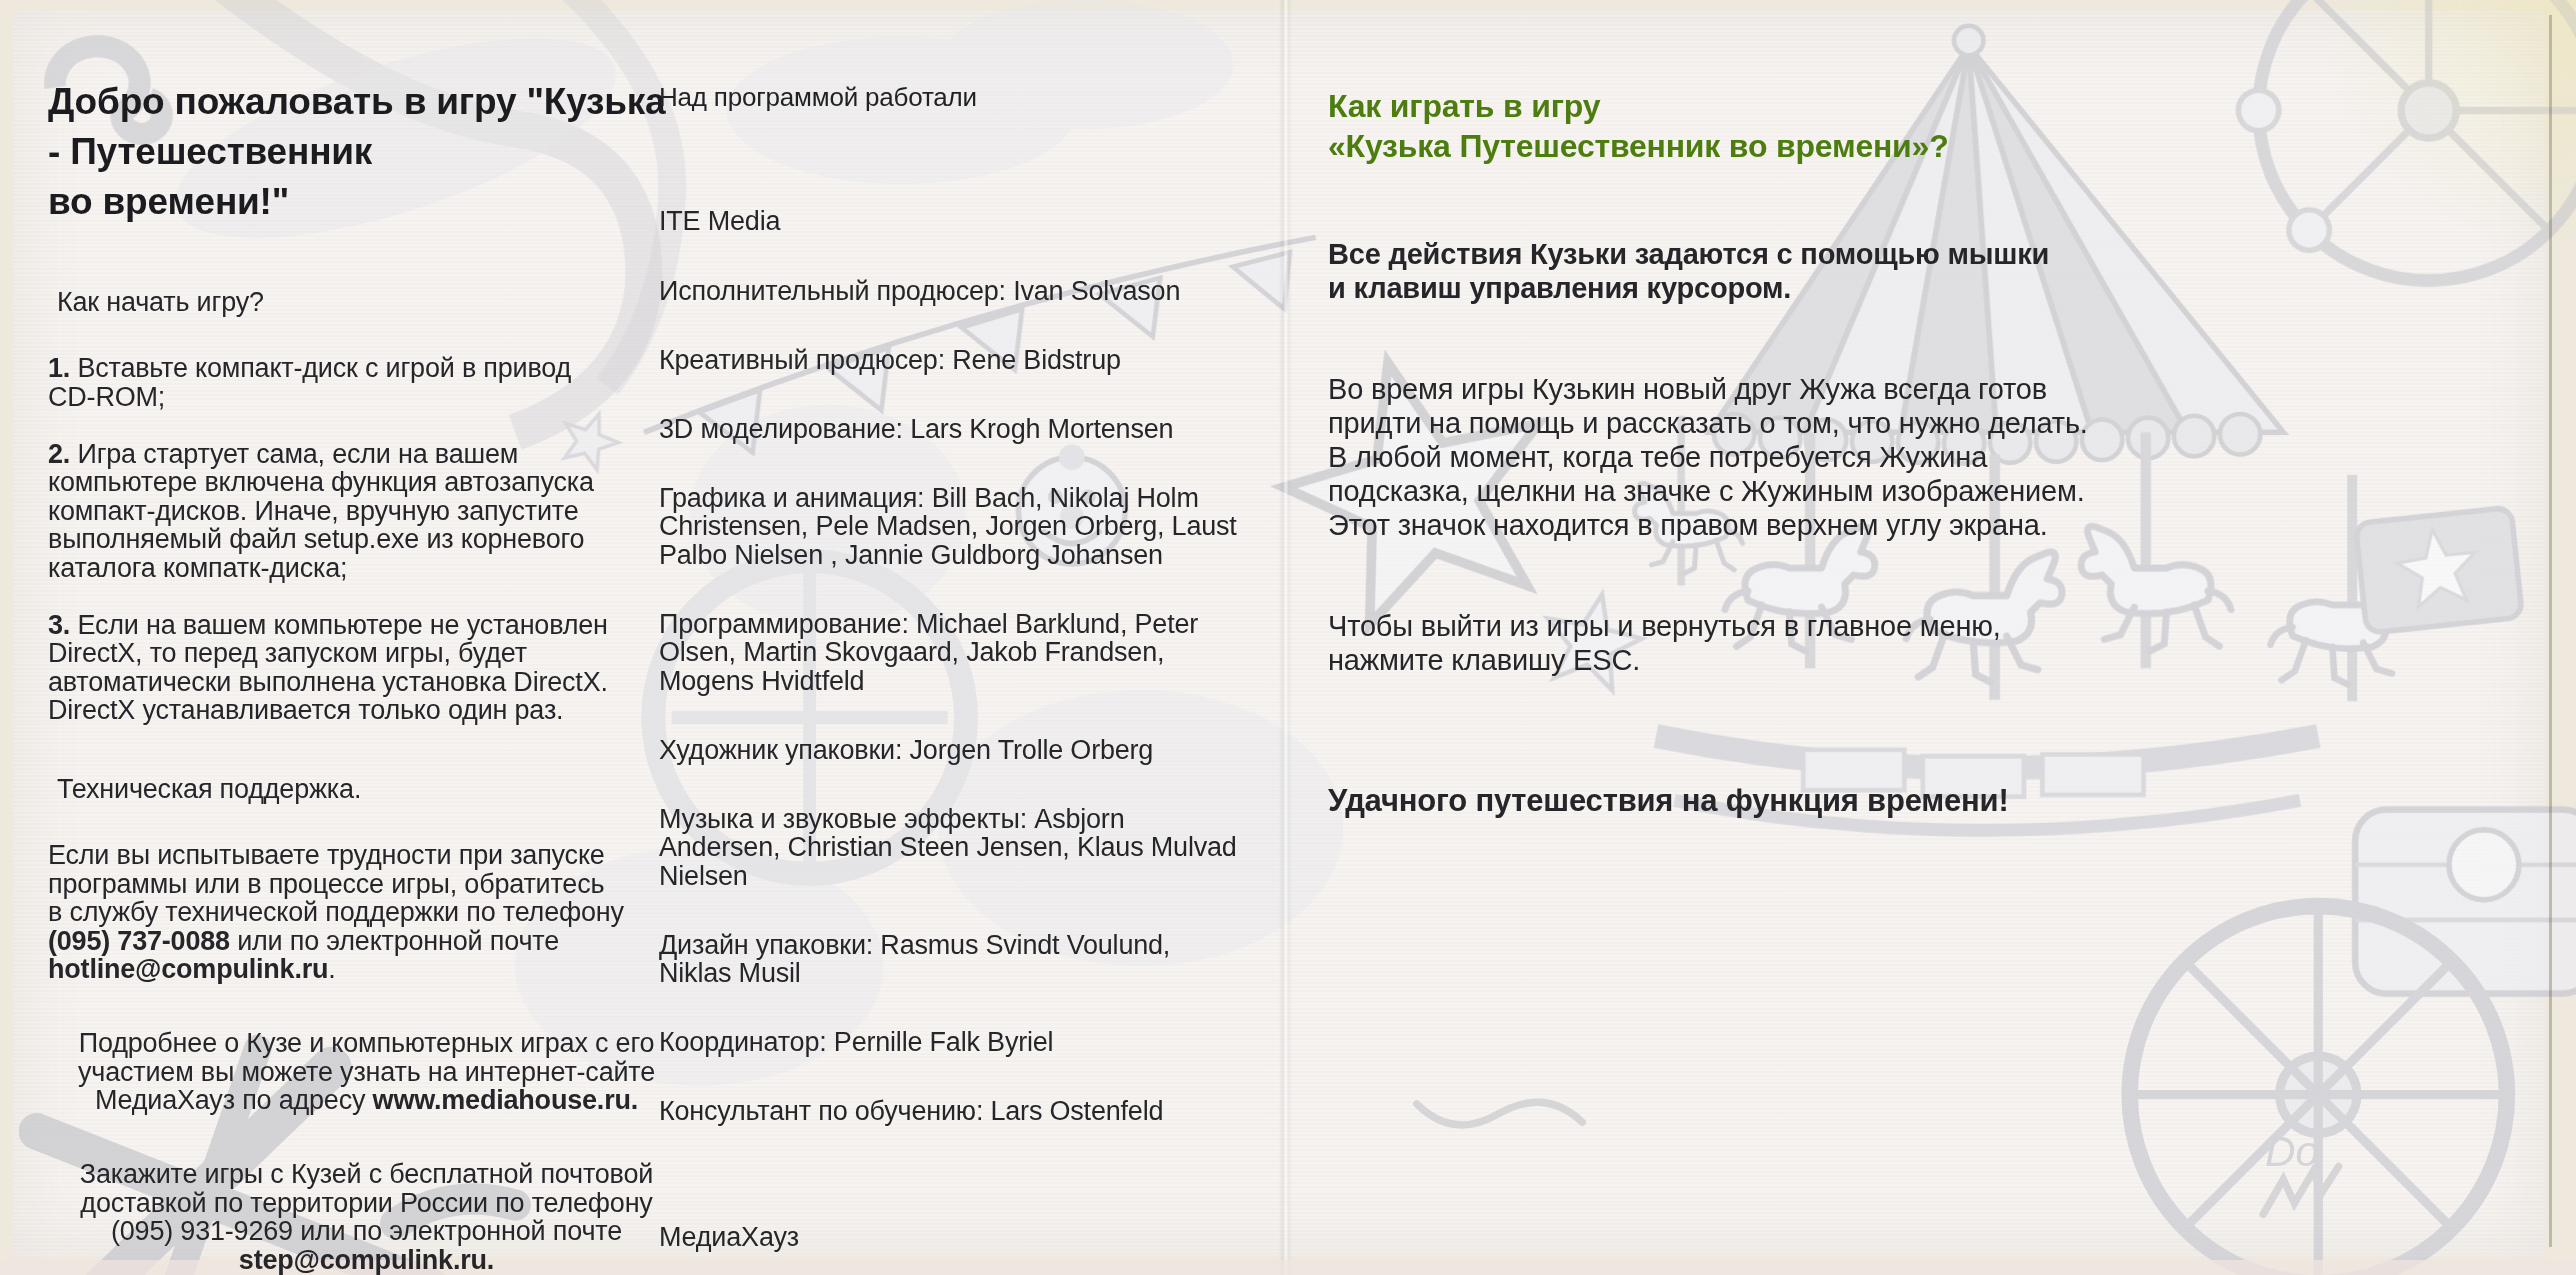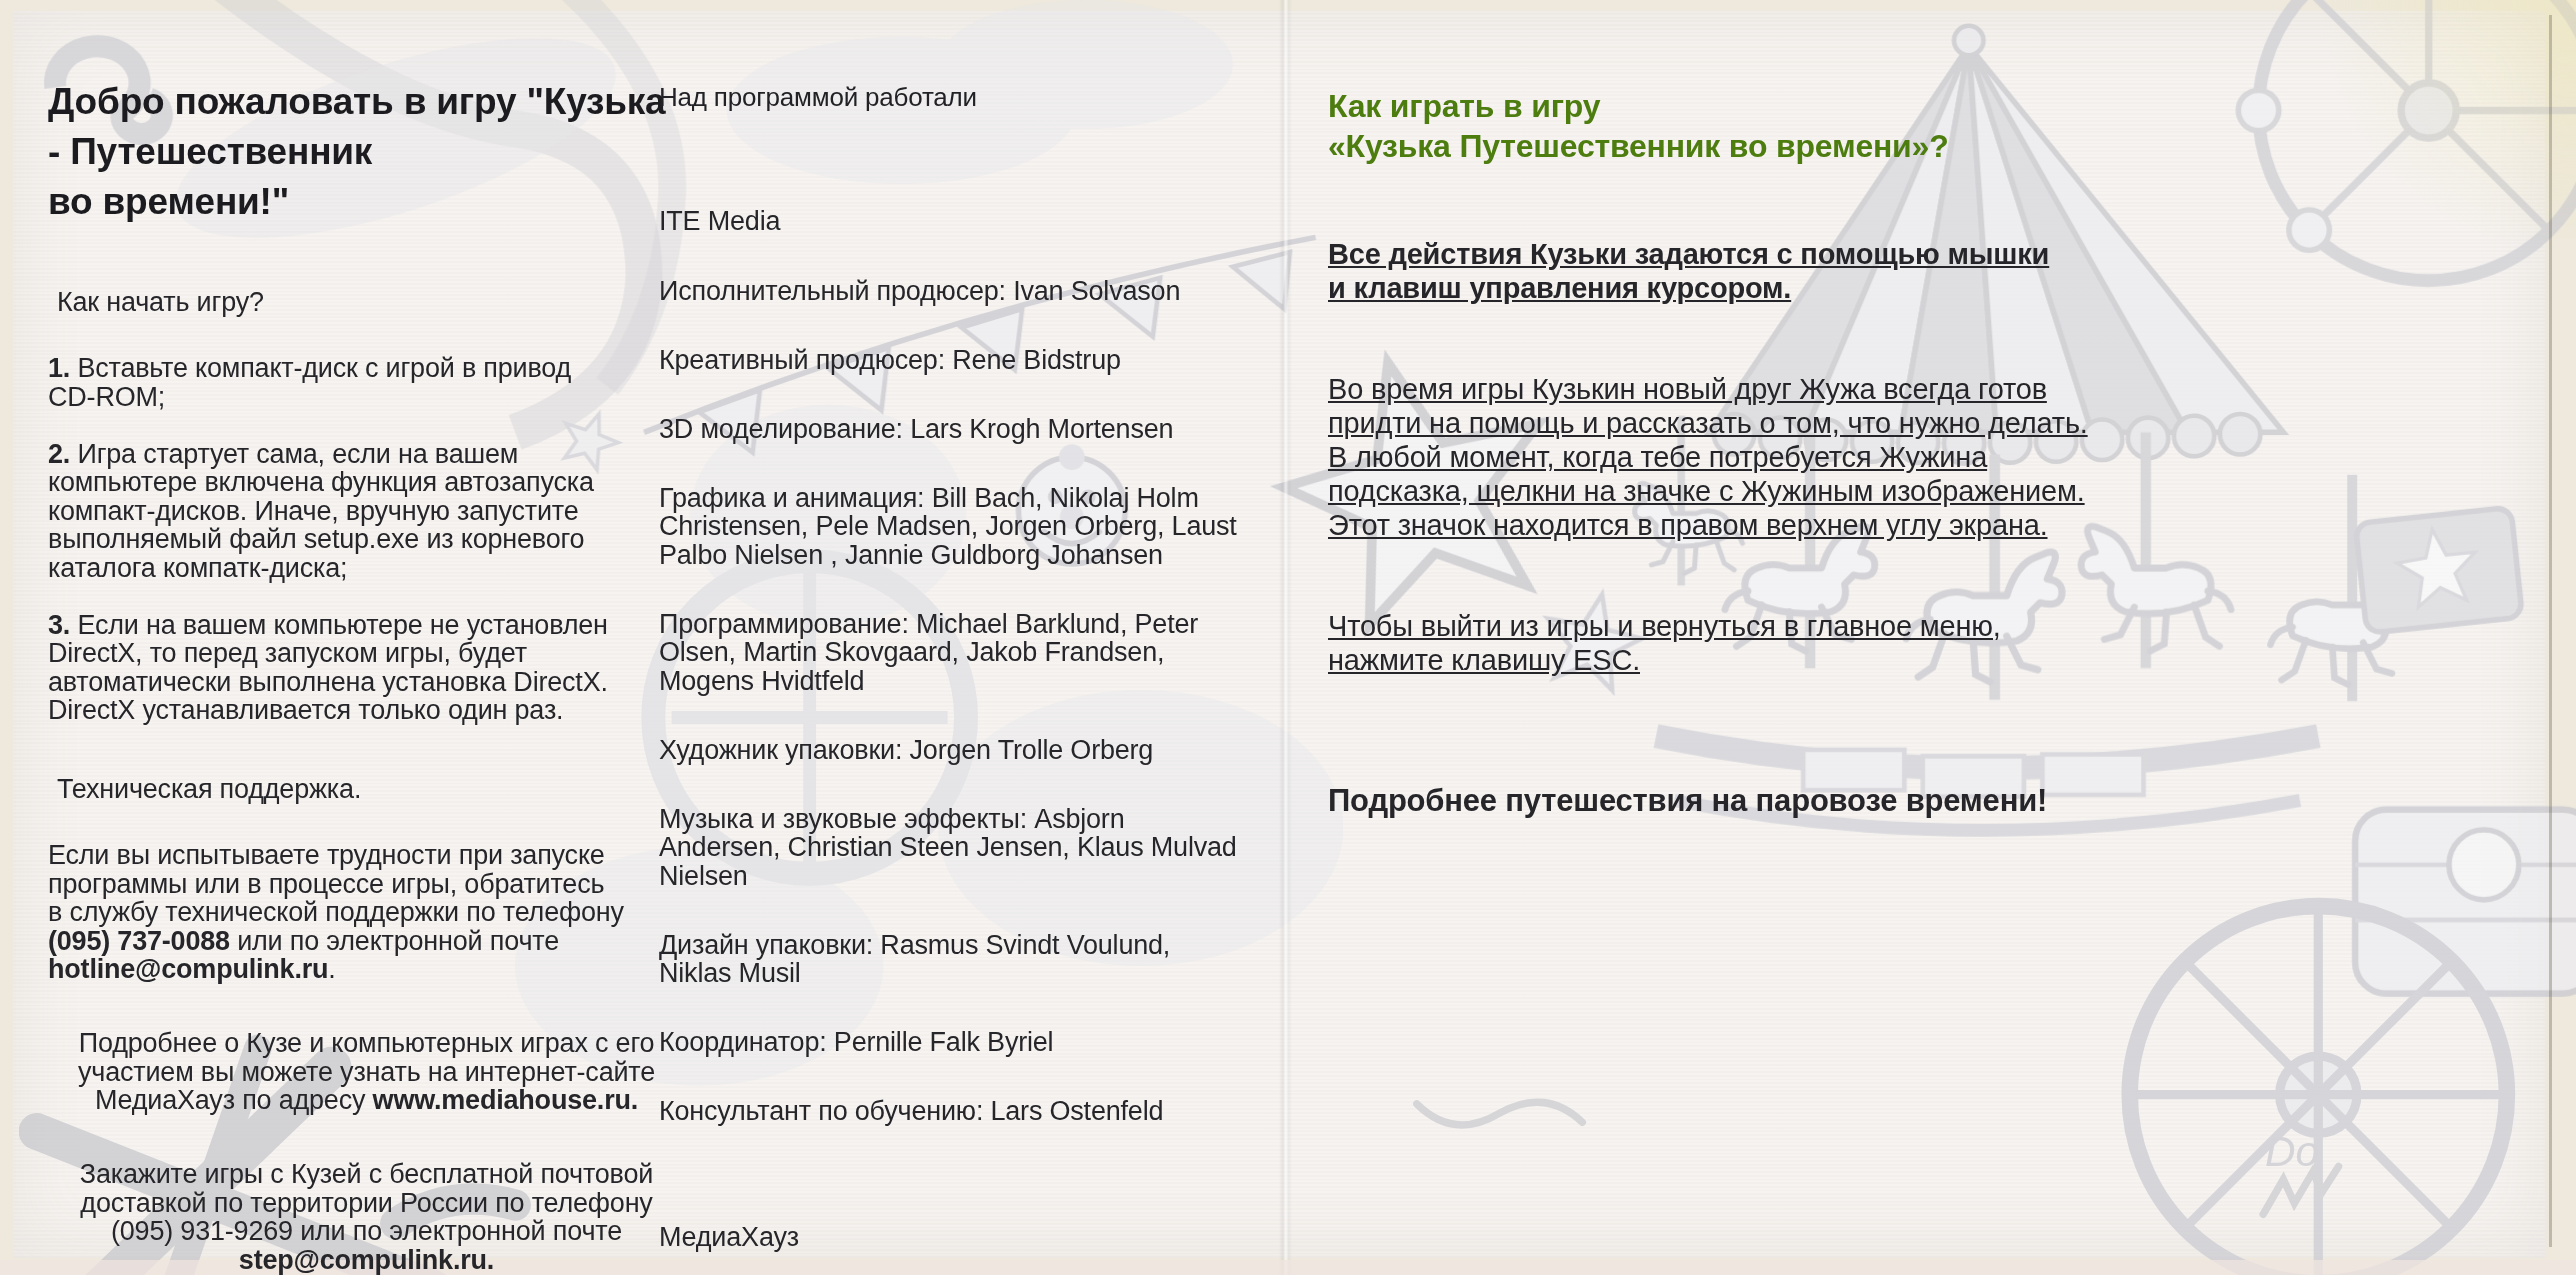--- a/index.html
+++ b/index.html
@@ -40,21 +40,21 @@
   
   .col-mid { left:659px; top:48px; width:644px; font-size:27px; line-height:28.5px; letter-spacing:-0.2px; }
   .col-mid h1 { font-size:26px; line-height:40px; margin:0; font-weight:normal; color:#222226; }
   .col-mid h3 { font-size:27px; line-height:28.5px; margin:28px 0 13px; font-weight:normal; }
   .col-mid h3.first { margin-top:33px; }
   .col-mid p { margin:0 0 12px; }
 
   
   .col-right { left:1328px; top:52px; width:865px; font-size:29px; line-height:34px; letter-spacing:-0.2px; }
   .col-right .rh { font-size:32px; line-height:40px; margin:0 0 37px; font-weight:bold; color:#4d7c0f; }
-  .col-right .rb { margin:0 0 33px;text-decoration:underline; }
+  .col-right .rb { margin:0 0 33px; }
   .col-right .bold { font-weight:bold; }
   .col-right .farewell { font-size:31px; font-weight:bold; margin:40px 0 0; }
 </style>
 </head>
 <body>
 
 <div class="page">
   <div class="paper"></div>
 
   <svg class="bg-art" width="2576" height="1275" viewBox="0 0 2800 1386">
@@ -280,16 +280,16 @@
 «Кузька  Путешественник во времени»?</h2>
     <p class="rb bold">Все действия Кузьки задаются с помощью мышки
 и клавиш управления курсором.</p>
     <p class="rb">Во время игры Кузькин новый друг Жужа всегда готов
 придти на помощь и рассказать о том, что нужно делать.
 В любой момент, когда тебе потребуется Жужина
 подсказка, щелкни на значке с Жужиным изображением.
 Этот значок находится в правом верхнем углу экрана.</p>
     <p class="rb">Чтобы выйти из игры и вернуться в главное меню,
 нажмите клавишу ESC.</p>
-    <p class="farewell">Подробнее путешествия на паровозе времени!</p>
+    <p class="farewell">Удачного путешествия на функция времени!</p>
   </div>
 </div>
 
 
 </body></html>

